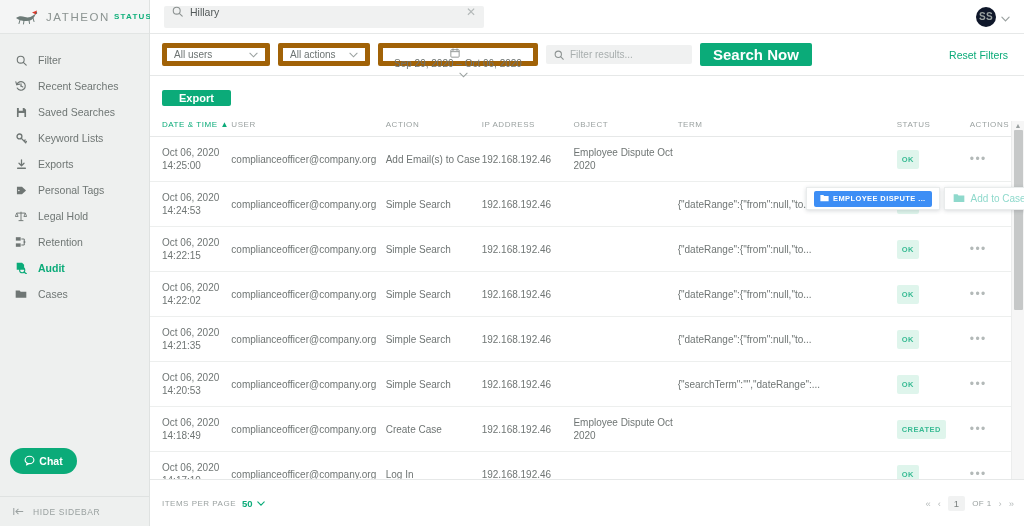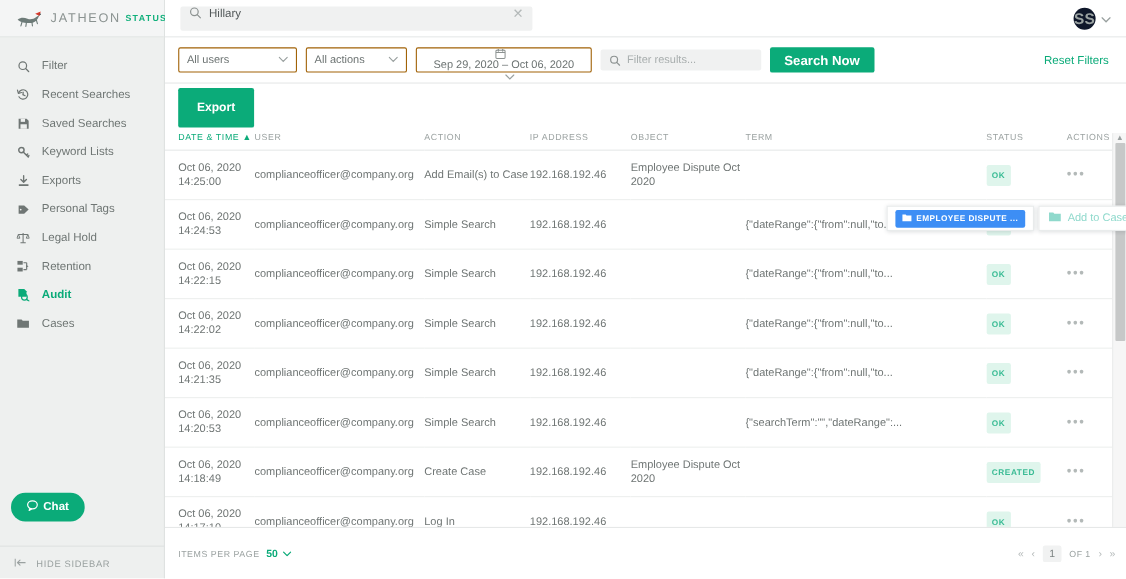--- a/index.html
+++ b/index.html
@@ -87,59 +87,59 @@
     display: flex; align-items: flex-start; padding: 0 8px;
   }
   .search-box .sicon { margin-right: 7px; display:flex; }
   .search-val { font-size: 10.5px; color: #53595a; flex: 1; }
   .search-clear { color: #b4b9b9; font-size: 12px; cursor: pointer; line-height: 1; }
   .topbar-spacer { flex: 1; }
   .avatar-wrap { display: flex; align-items: center; gap: 5px; margin-right: 4px; cursor: pointer; }
   .avatar {
     width: 20px; height: 20px; border-radius: 50%;
     background: #0f172a; color: #9aa2a1;
-    font-size: 14px; font-weight: bold;
+    font-size: 10px; font-weight: bold;
     display: flex; align-items: center; justify-content: center;
     letter-spacing: .4px;
   }
 
   .filterbar {
     height: 42px; display: flex; align-items: center;
     padding: 0 14px 0 12px; gap: 8px;
     border-bottom: 1px solid #e6e8e8;
   }
   .select {
-    height: 23px; border: 1px solid #a16207; border-radius: 2px;
+    height: 23px; border: 5px solid #a16207; border-radius: 2px;
     background: #fff; display: flex; align-items: center;
     padding: 0 7px; font-size: 10px; color: #6c7372; cursor: pointer;
   }
   .select .lbl { flex: 1; }
   .select .cv { margin-left: 10px; color: #9aa1a0; }
   .sel-users { width: 108px; }
   .sel-actions { width: 92px; }
   .sel-date { width: 160px; flex-direction: column; }
   .sel-date .cal { margin-right: 6px; display: flex; }
   .filter-results {
     width: 146px; height: 19px; background: #f0f1f1; border-radius: 2px;
     display: flex; align-items: center; padding: 0 8px;
     font-size: 10px; color: #a8aeae;
   }
   .filter-results .sicon { margin-right: 6px; display: flex; }
   .btn-search {
     height: 23px; padding: 0 13px; border-radius: 2px;
-    background: #0bab79; color: #fff; font-size: 12px; font-weight: bold;
+    background: #0bab79; color: #fff; font-size: 15px; font-weight: bold;
     display: flex; align-items: center; cursor: pointer; border: none;
     font-family: inherit;
   }
   .fb-spacer { flex: 1; }
   .reset-filters { font-size: 10.5px; color: #0bab79; cursor: pointer; margin-right: 2px; }
 
   .exportbar { height: 44px; display: flex; align-items: center; padding-left: 12px; }
   .btn-export {
-    height: 36px; padding: 0 17px; border-radius: 2px;
+    height: 16px; padding: 0 17px; border-radius: 2px;
     background: #0bab79; color: #fff; font-size: 11px; font-weight: bold;
     display: flex; align-items: center; cursor: pointer; border: none;
     font-family: inherit;
   }
 
   
   .table-wrap { position: relative; }
   table.audit { width: 100%; border-collapse: collapse; table-layout: fixed; }
   table.audit thead th {
     font-size: 8px; letter-spacing: .55px; color: #9ba2a1;

